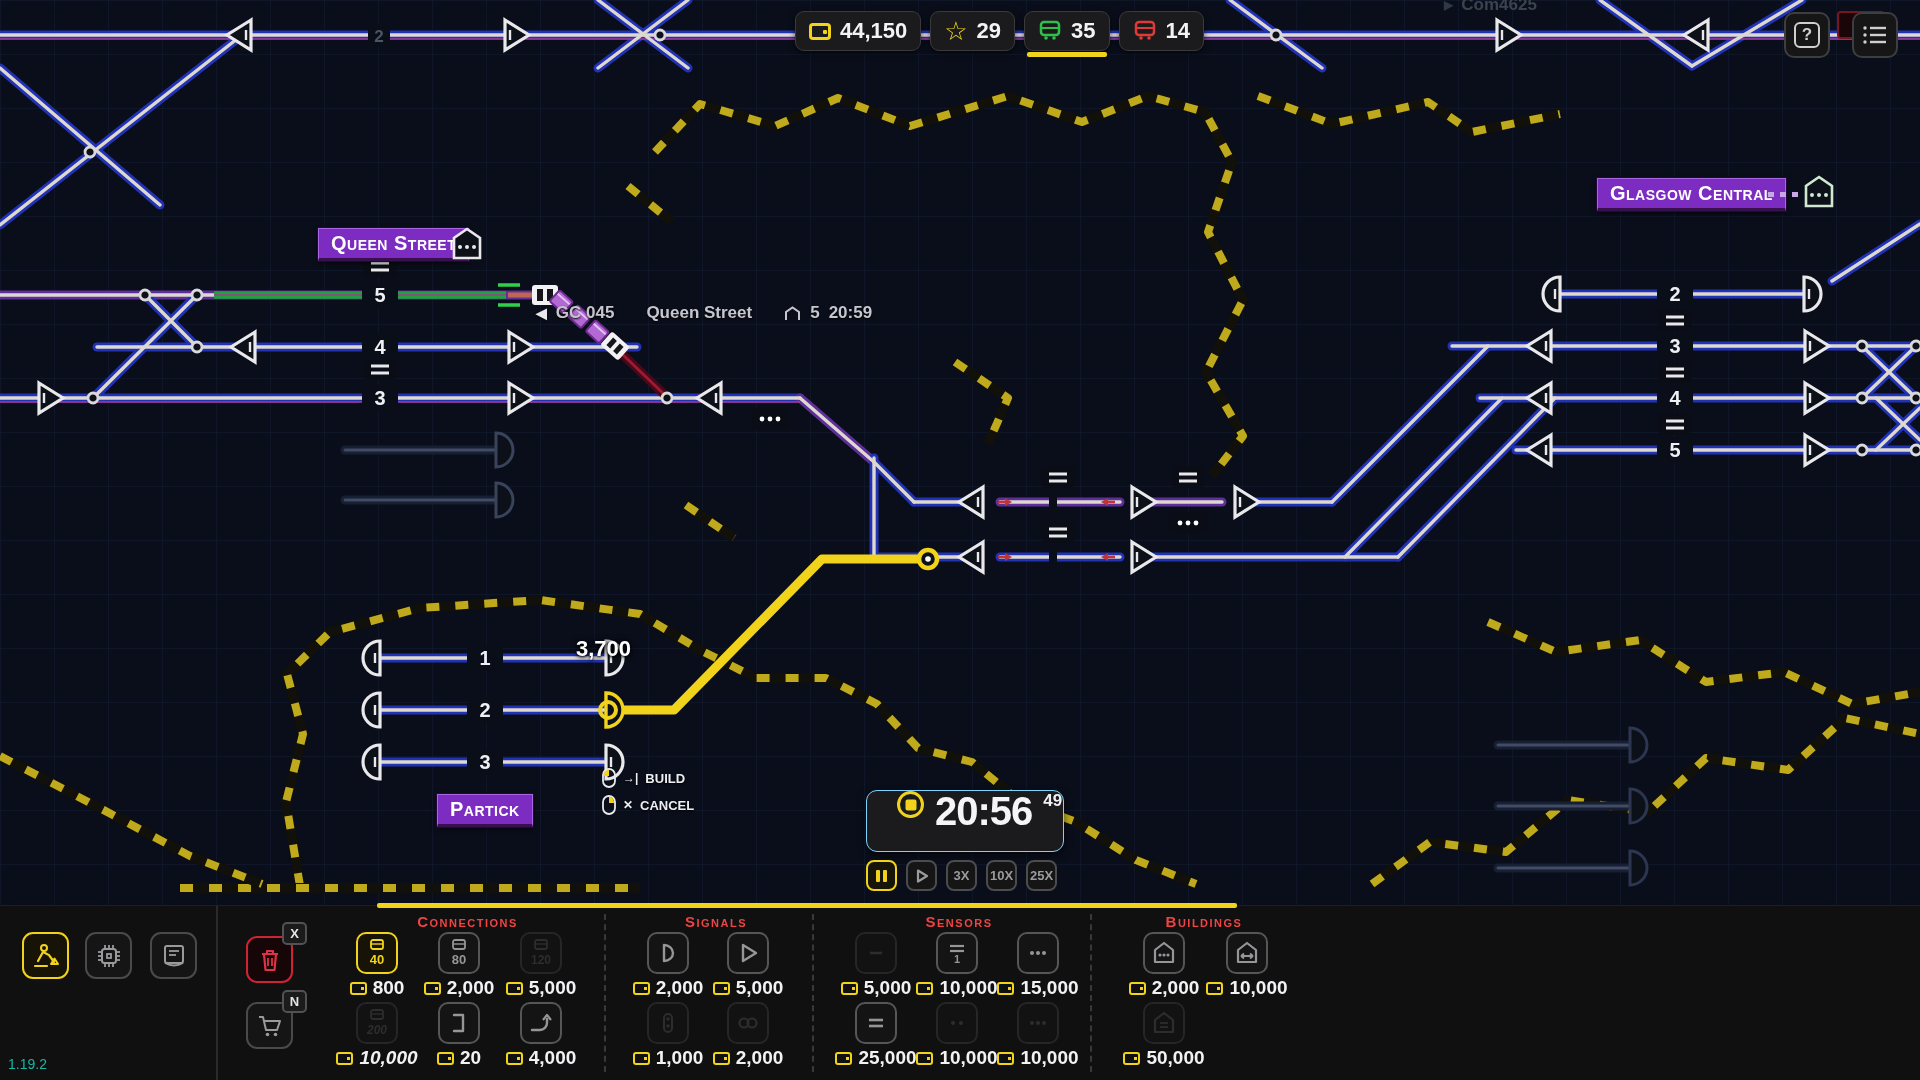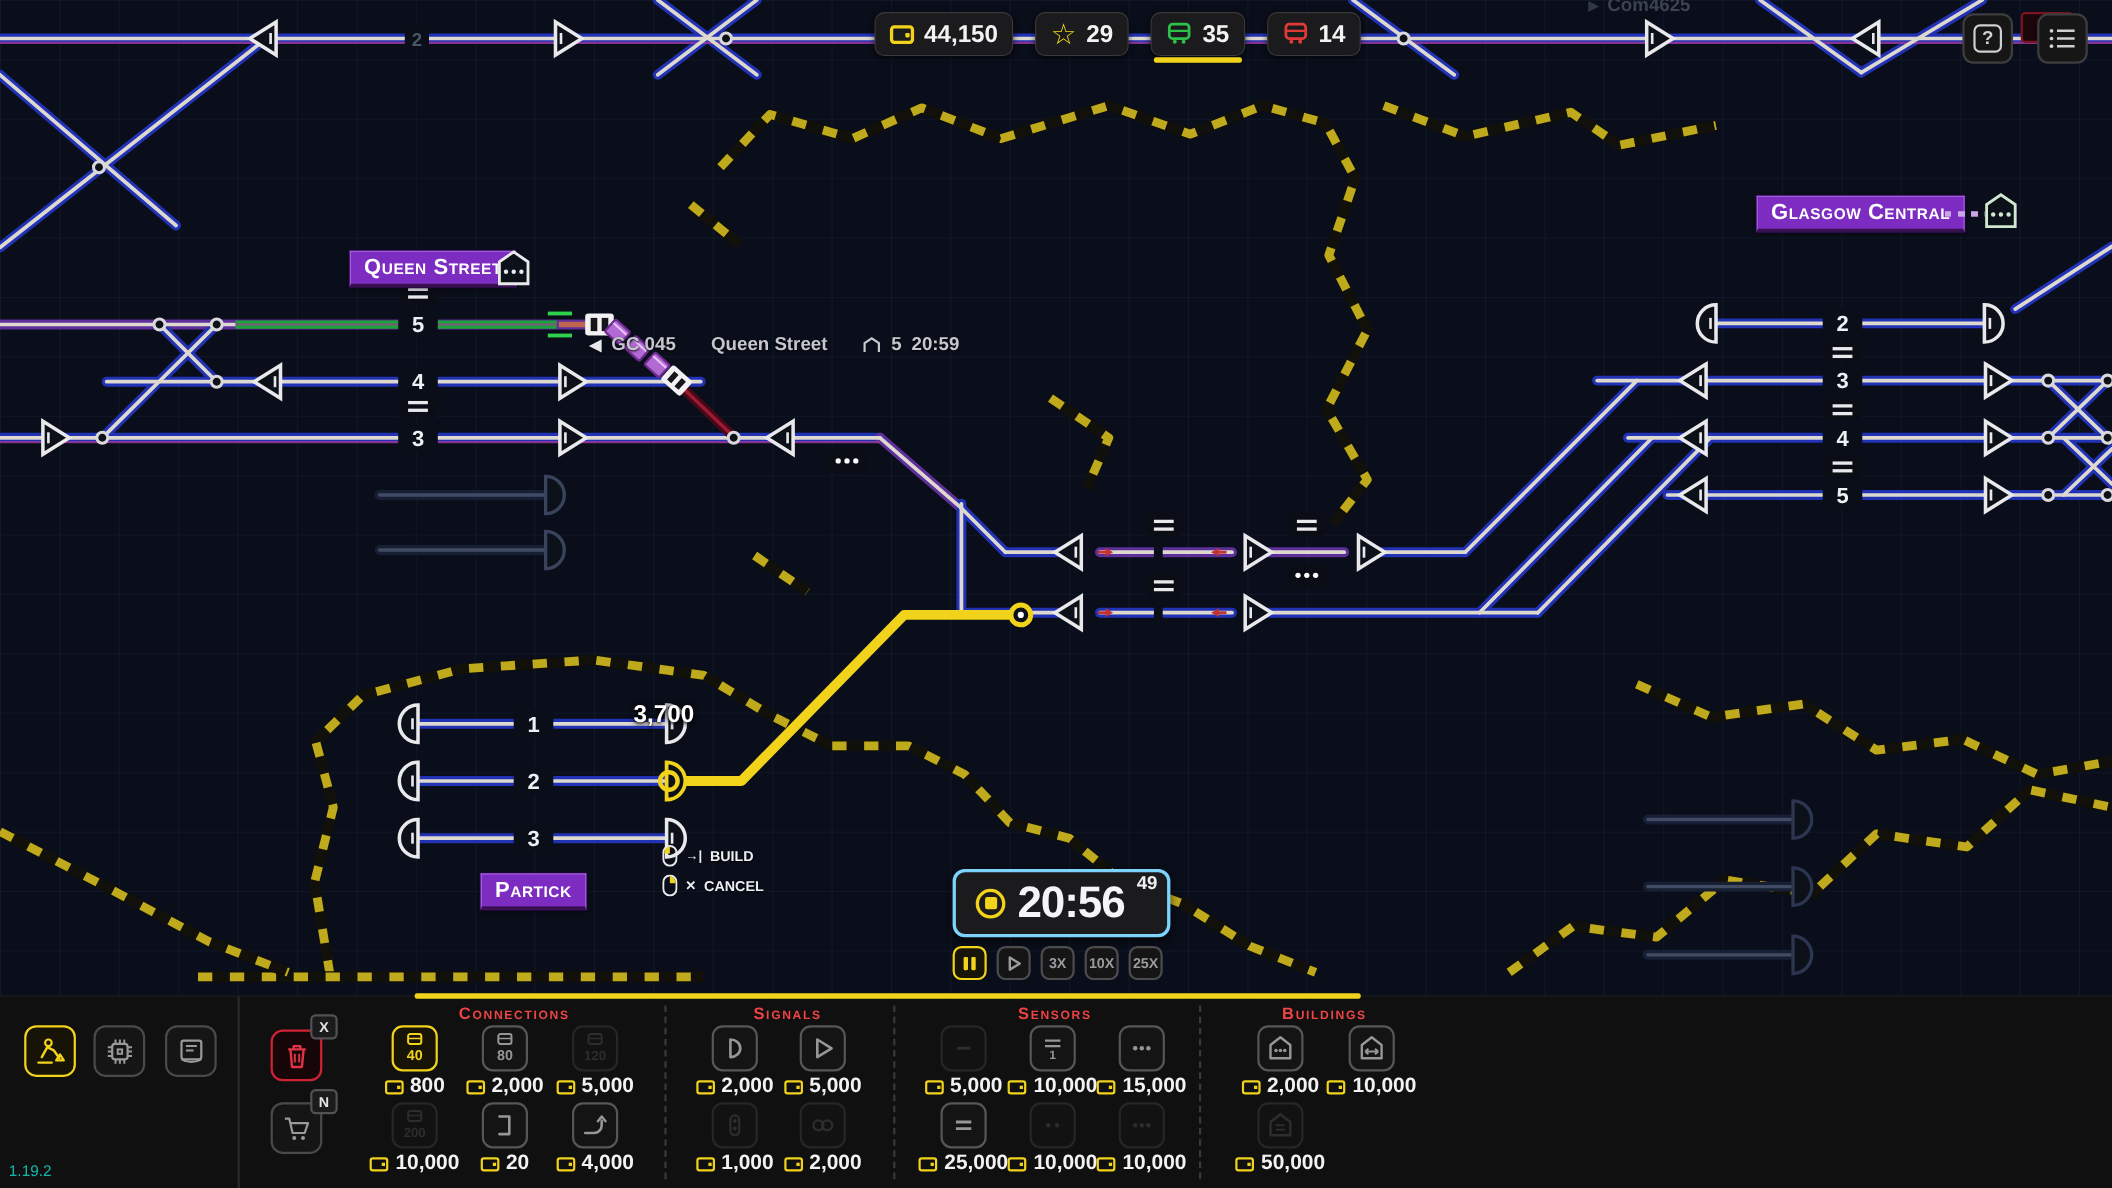--- a/index.html
+++ b/index.html
@@ -17,21 +17,21 @@
   .mag { stroke:#a83a96; stroke-width:2; fill:none; opacity:.75; }
   .grn { stroke:#1ca33b; stroke-width:7.5; fill:none; }
   .yel { stroke:#f2d31b; stroke-width:9; fill:none; stroke-linejoin:round; stroke-linecap:round; }
   .hzB { stroke:#11100a; stroke-width:10; fill:none; stroke-linejoin:round; }
   .hzY { stroke:#d3ba1e; stroke-width:8; fill:none; stroke-dasharray:13 16; stroke-linejoin:round; opacity:.9; }
   .mtxt { fill:#eef0f4; font-weight:bold; font-size:20px; text-anchor:middle; }
   .mtxtd { fill:#4a5568; font-weight:bold; font-size:17px; text-anchor:middle; }
   .lblbg { fill:#0a0e19; }
 
   
-  .hud { position:absolute; top:11px; left:795px; display:flex; gap:20px; z-index:4; }
+  .hud { position:absolute; top:11px; left:795px; display:flex; gap:9px; z-index:4; }
   .pill { position:relative; display:flex; align-items:center; gap:9px; background:#1b1b1d; border:1px solid #3a3a3c; border-radius:9px; padding:5px 13px; height:40px; color:#f3f3f3; font-size:22px; font-weight:bold; box-shadow:0 2px 6px rgba(0,0,0,.6); }
   .pill .star { color:#f2d31b; font-size:26px; font-weight:normal; line-height:1; }
   .underline { position:absolute; left:2px; right:2px; bottom:-7px; height:5px; background:#f2d31b; border-radius:2px; }
   .wallet { position:relative; width:22px; height:17px; border:3px solid #f2d31b; border-radius:4px; }
   .wallet::after { content:""; position:absolute; right:1px; top:4px; width:4px; height:4px; background:#f2d31b; border-radius:1px; }
   .wmini { position:relative; display:inline-block; width:17px; height:13px; border:2.5px solid #f2d31b; border-radius:3px; vertical-align:-1px; }
   .wmini::after { content:""; position:absolute; right:1px; top:3px; width:3px; height:3px; background:#f2d31b; }
 
   .tr-icon { display:block; }
 
@@ -54,21 +54,21 @@
 
   .ghost-train { position:absolute; left:1444px; top:-5px; z-index:3; color:#3c434e; font-size:17px; font-weight:bold; display:flex; gap:8px; align-items:center; }
   .ghost-train .g-arr { color:#2f3844; font-size:12px; }
 
   
   .hints { position:absolute; left:602px; top:768px; z-index:3; display:flex; flex-direction:column; gap:7px; }
   .hintrow { display:flex; align-items:center; gap:7px; color:#eceef2; font-size:13px; font-weight:bold; text-shadow:0 1px 2px #000; }
   .hintrow .glyph { font-size:12px; }
 
   
-  .clock { position:absolute; left:866px; top:790px; width:198px; height:62px; background:#1b1b1d; border:3px solid #7dd3fc; border-radius:11px; z-index:4; display:flex; align-items:center; padding:0 18px; gap:11px; box-shadow:0 3px 8px rgba(0,0,0,.6); }
+  .clock { position:absolute; left:866px; top:790px; width:198px; height:62px; background:#1b1b1d; border:1px solid #7dd3fc; border-radius:11px; z-index:4; display:flex; align-items:flex-start; padding:0 30px; gap:11px; box-shadow:0 3px 8px rgba(0,0,0,.6); }
   .cicon { position:relative; width:27px; height:27px; border:3px solid #f2d31b; border-radius:50%; flex:none; }
   .cicon::after { content:""; position:absolute; left:50%; top:50%; width:11px; height:11px; transform:translate(-50%,-50%); background:#f2d31b; border-radius:2px; }
   .ctime { color:#f5f5f7; font-size:40px; font-weight:bold; letter-spacing:-1px; line-height:1; }
   .csec { color:#f0f0f2; font-size:17px; font-weight:bold; align-self:flex-start; }
   .speeds { position:absolute; left:866px; top:860px; display:flex; gap:9px; z-index:4; }
   .spd { width:31px; height:31px; border-radius:8px; background:#151516; border:2px solid #4c4c4e; color:#9b9b9e; font-size:13px; font-weight:bold; display:flex; align-items:center; justify-content:center; }
   .spd.on { border-color:#f2d31b; background:#17140a; }
   .pbars { display:flex; gap:3px; }
   .pbars i { display:block; width:4px; height:12px; background:#f2d31b; border-radius:1px; }
 
@@ -625,21 +625,21 @@
       <rect x="8" y="2" width="12" height="9" rx="2" fill="none" stroke="currentColor" stroke-width="1.8"></rect>
             <line x1="8" y1="6" x2="20" y2="6" stroke="currentColor" stroke-width="1.4"></line>
       <text x="14" y="26" text-anchor="middle" font-size="12" font-weight="bold" fill="currentColor">120</text>
           </svg>
         </div>
     <div class="tcost">
           <span class="wmini"></span>
           <span>5,000</span>
         </div>
   </div>
-  <div class="titem s-dim" style="left:332px; top:96px;">
+  <div class="titem s-dim" style="left:332px; top:96px;font-style:italic;">
     <div class="tbtn">
           <svg width="28" height="30" viewBox="0 0 28 30">
       <rect x="8" y="2" width="12" height="9" rx="2" fill="none" stroke="currentColor" stroke-width="1.8"></rect>
             <line x1="8" y1="6" x2="20" y2="6" stroke="currentColor" stroke-width="1.4"></line>
       <text x="14" y="26" text-anchor="middle" font-size="12" font-weight="bold" fill="currentColor">200</text>
           </svg>
         </div>
     <div class="tcost">
           <span class="wmini"></span>
           <span>10,000</span>

